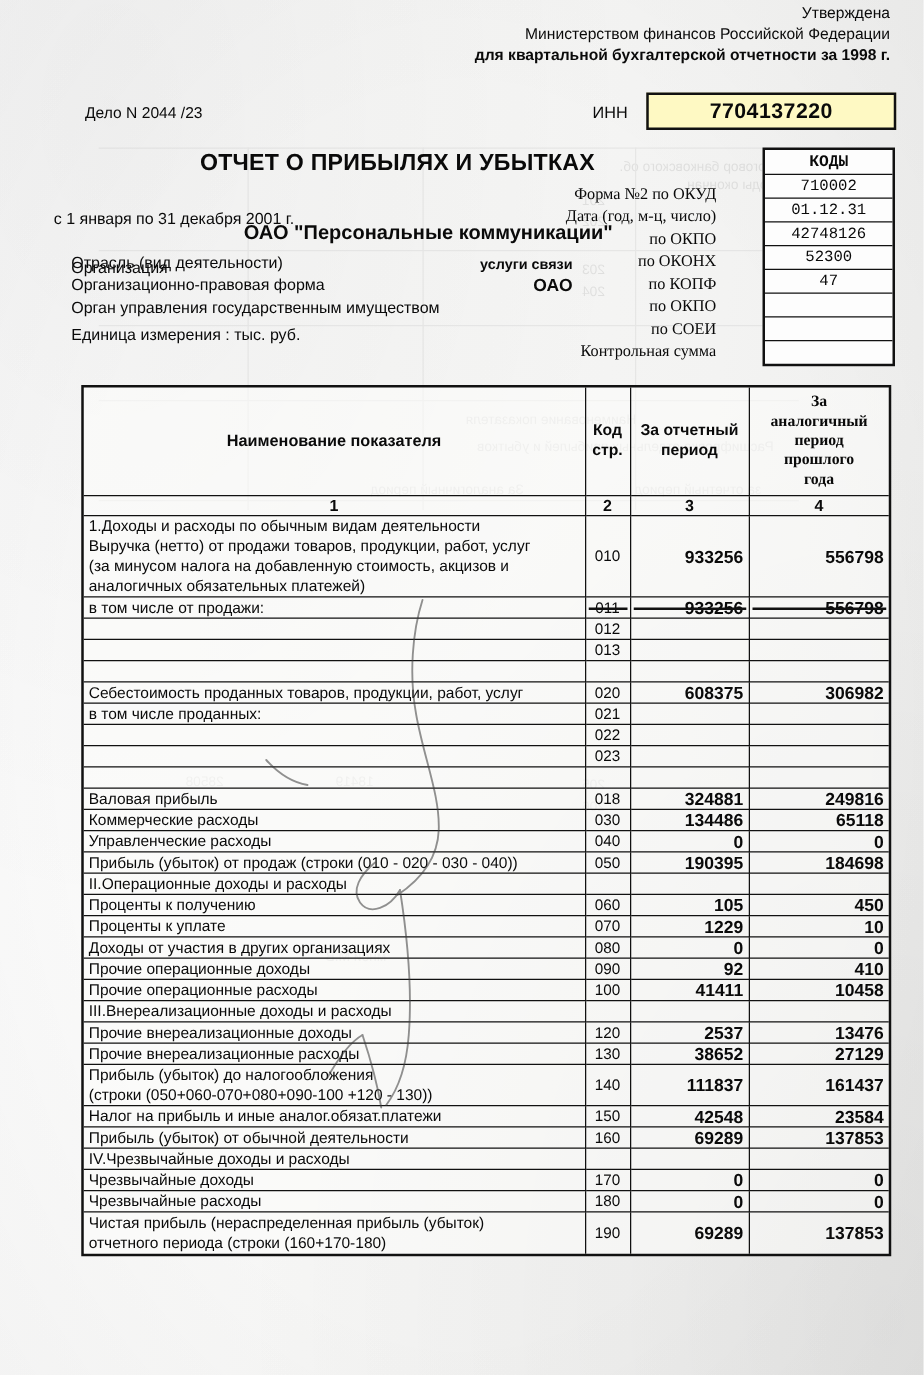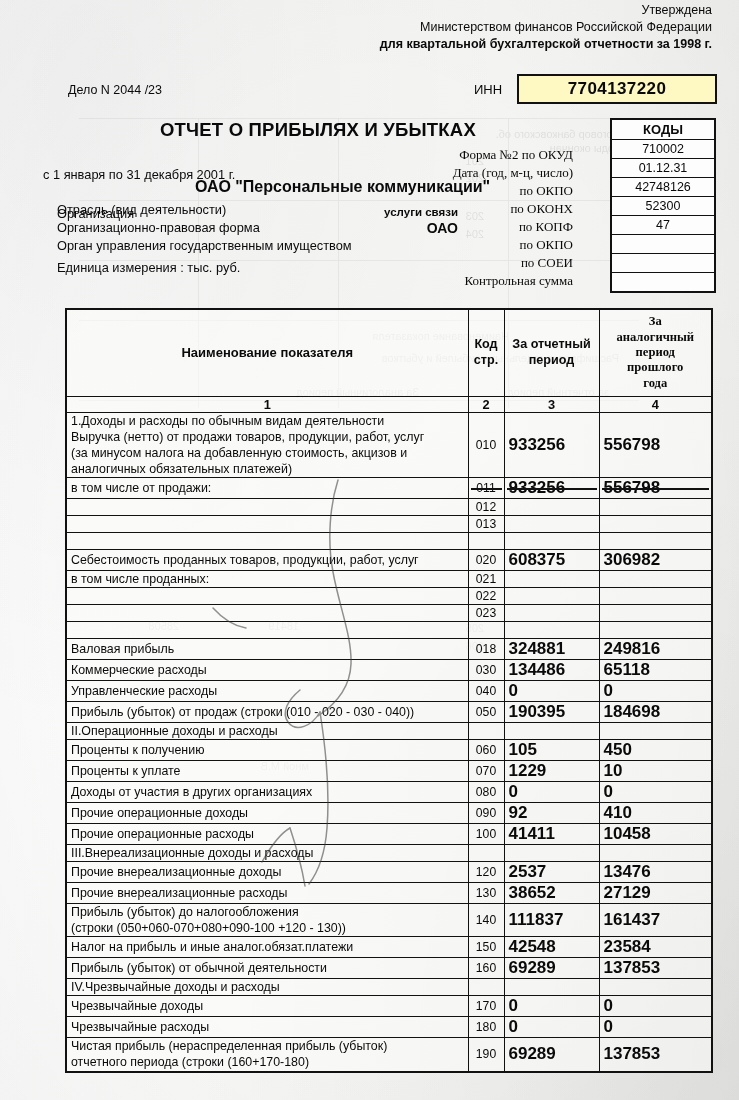--- a/index.html
+++ b/index.html
@@ -103,20 +103,21 @@
   #r-sum   { top: 273px; }
 
   
   #codes-box {
     position: absolute;
     left: 610px; top: 118px;
     width: 102px;
     border: 2.4px solid #111;
     background: #fdfdfd;
     z-index: 4;
+    font-family: Liberation Mono, monospace;
   }
   .code-row {
     height: 18px;
     border-bottom: 1.4px solid #111;
     display: flex; align-items: center; justify-content: center;
     font-size: 12.5px;
   }
   .code-row:last-child { border-bottom: none; }
   .code-row.head { font-weight: bold; font-size: 13px; height: 19px; }
 
@@ -162,21 +163,21 @@
   }
   .th-prev { vertical-align: top; padding-top: 3px; font-family: Liberation Serif, serif; }
 
   .numhdr td {
     text-align: center; font-weight: bold; font-size: 12.8px;
     height: 16px; padding: 0;
   }
 
   .r-name  { text-align: left; }
   .r-code  { text-align: center; font-size: 12.2px; }
-  .r-num   { text-align: left; font-weight: bold; font-size: 17px; }
+  .r-num   { text-align: right; font-weight: bold; font-size: 14px; }
 
   .tall-1 { height: 17px; }
 
   
   .multi { line-height: 1.30; padding-top: 2px; padding-bottom: 2px; }
 
   .strike { position: relative; }
   .strike::after{
     content:"";
     position:absolute;

